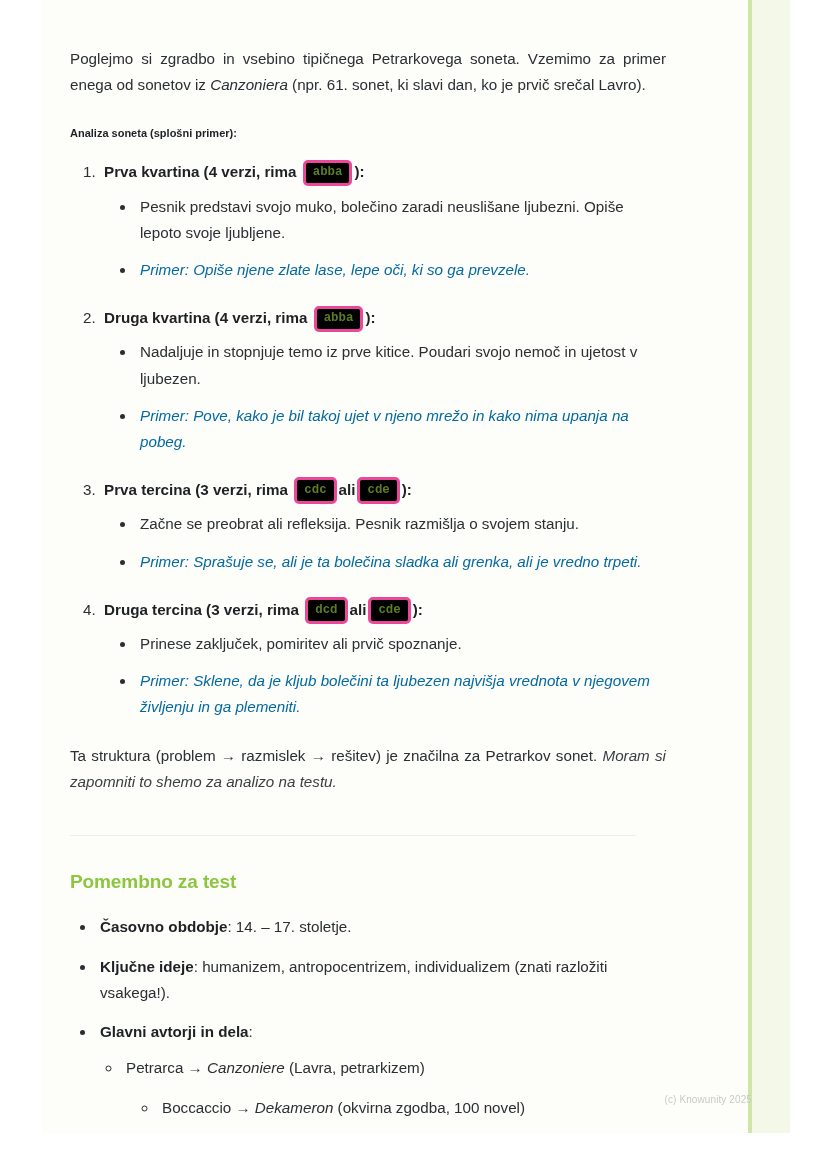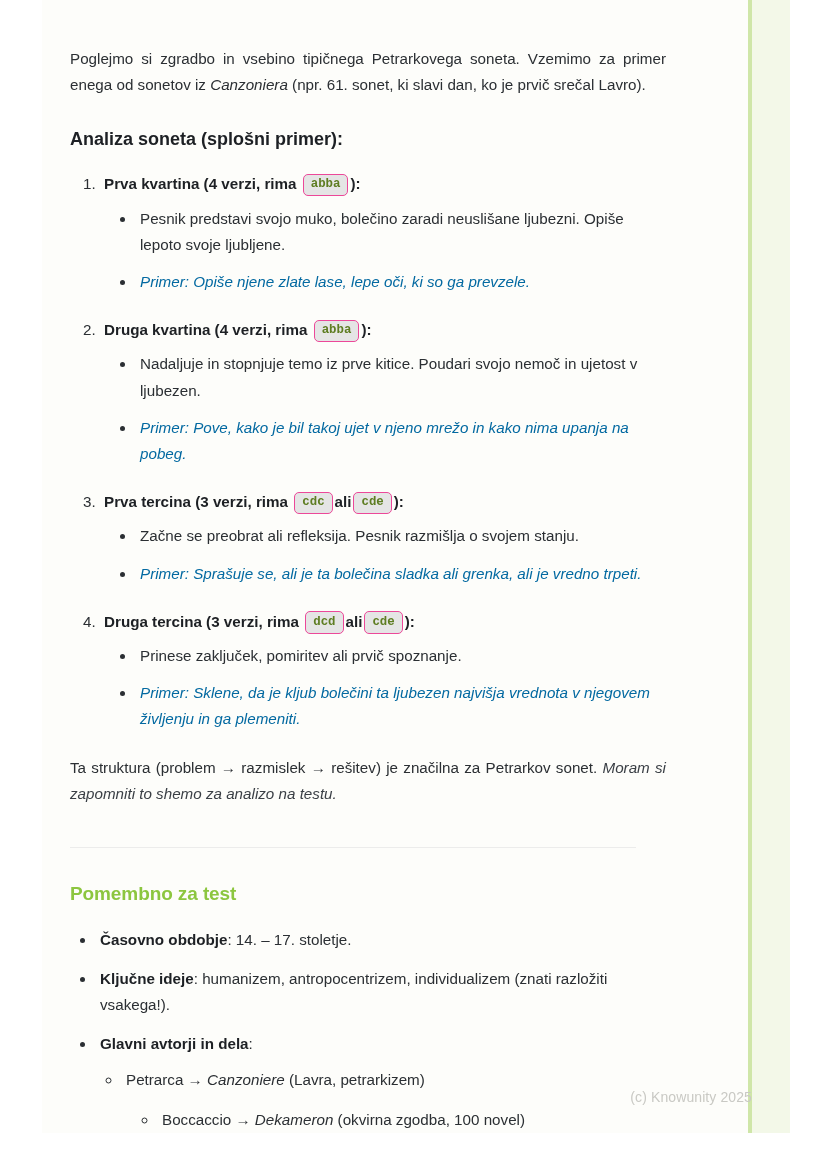--- a/index.html
+++ b/index.html
@@ -63,21 +63,21 @@
   p.para {
     margin: 12px 0 0 0;
     text-align: justify;
     color: #2b2f33;
   }
 
   p.lead { margin-bottom: 26px; }
 
   .section-title {
     font-weight: bold;
-    font-size: 18px;
+    font-size: 11px;
     color: #1d2024;
     margin: 0 0 14px 0;
   }
 
   ol.steps {
     margin: 0;
     padding-left: 30px;
     list-style-type: decimal;
   }
   ol.steps > li {
@@ -93,22 +93,22 @@
     color: #1d2024;
     line-height: 2.0;
   }
 
   code.chip {
     display: inline-block;
     font-family: "Liberation Mono", monospace;
     font-size: 12.4px;
     font-weight: bold;
     color: #5e7d22;
-    background: #e5e5e5;
-    border: 1px solid #ec4899;
+    background: #000000;
+    border: 3px solid #ec4899;
     border-radius: 5px;
     padding: 2.5px 7px 2.5px 7px;
     line-height: 1.25;
     vertical-align: 2px;
     margin: 0 2px;
   }
 
   ul.inner {
     margin: 6px 0 20px 0;
     padding-left: 32px;
@@ -169,21 +169,21 @@
   }
   ul.sub-list > li:last-child { margin-bottom: 0; margin-left: 36px; }
   ul.sub-list > li::marker { color: #2b2f33; }
 
   .work-title { font-style: italic; }
 
   .watermark {
     position: absolute;
     right: 38px;
     bottom: 28px;
-    font-size: 14px;
+    font-size: 10px;
     color: #c9c9c4;
     letter-spacing: 0.1px;
     white-space: nowrap;
     z-index: 5;
   }
 </style>
 </head>
 <body>
 
 <div class="page">

